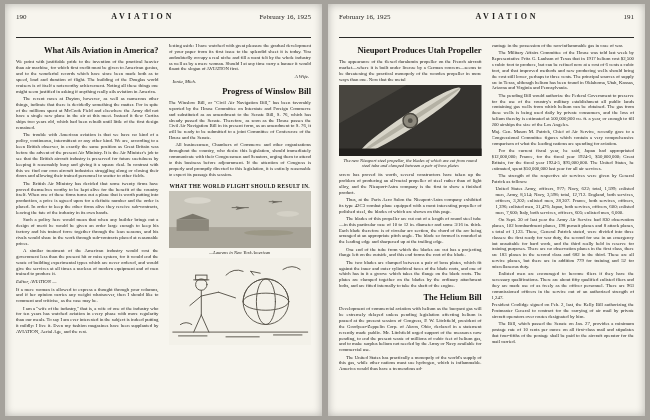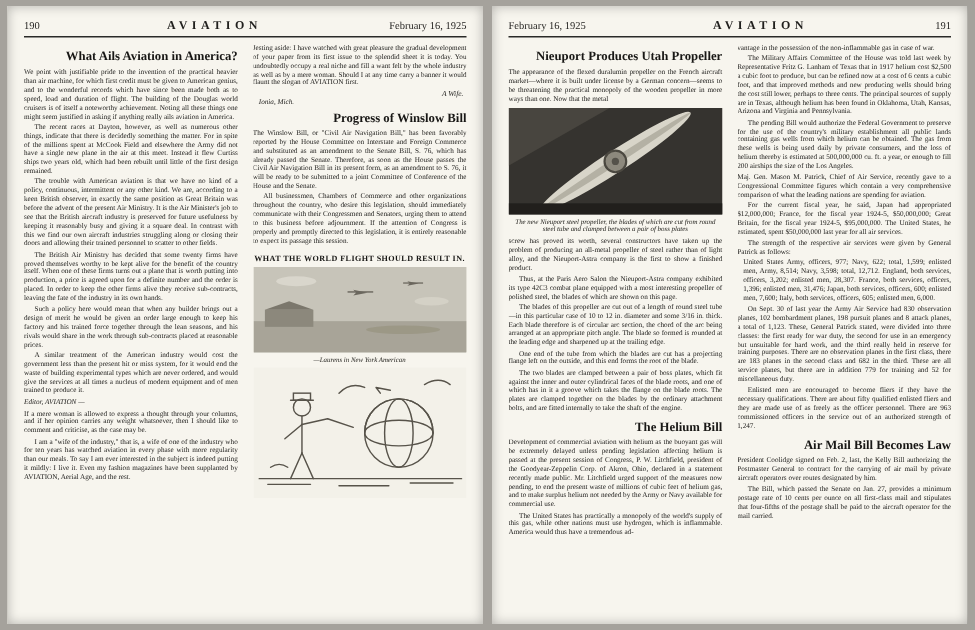--- a/index.html
+++ b/index.html
@@ -17,21 +17,21 @@
   .page {
     flex:1; background:#f7f5ee;
     box-shadow: inset 0 0 8px rgba(0,0,0,.28);
     padding:8px 11px; box-sizing:border-box;
     overflow:hidden;
   }
   .pg-head {
     display:flex; justify-content:space-between; align-items:baseline;
     font-size:7px; color:#201f1d;
     border-bottom:1px solid #2a2a28;
-    padding-bottom:3px; margin-bottom:5px;
+    padding-bottom:16px; margin-bottom:5px;
   }
   .pg-title { letter-spacing:3px; font-size:8px; font-weight:bold; }
   .cols { display:flex; gap:10px; height:374px; overflow:hidden; }
   .col { width:50%; overflow:hidden; color:#1c1b19; }
   .art-title {
     font-size:8.5px; line-height:1.1; text-align:right;
     margin:3px 0 4px; font-weight:bold; color:#181715;
   }
   .para {
     font-size:4.8px; line-height:1.22; text-align:justify;
@@ -200,21 +200,20 @@
 
         <div style="max-height:208px; overflow:hidden;">
           <p class="para noind">Maj. Gen. Mason M. Patrick, Chief of Air Service, recently gave to a Congressional Committee figures which contain a very comprehensive comparison of what the leading nations are spending for aviation.</p>
           <p class="para">For the current fiscal year, he said, Japan had appropriated $12,000,000; France, for the fiscal year 1924-5, $50,000,000; Great Britain, for the fiscal year 1924-5, $95,000,000. The United States, he estimated, spent $50,000,000 last year for all air services.</p>
           <p class="para">The strength of the respective air services were given by General Patrick as follows:</p>
           <p class="para stats">United States Army, officers, 977; Navy, 622; total, 1,599; enlisted men, Army, 8,514; Navy, 3,598; total, 12,712. England, both services, officers, 3,202; enlisted men, 28,307. France, both services, officers, 1,396; enlisted men, 31,476; Japan, both services, officers, 600; enlisted men, 7,600; Italy, both services, officers, 605; enlisted men, 6,000.</p>
           <p class="para">On Sept. 30 of last year the Army Air Service had 830 observation planes, 102 bombardment planes, 198 pursuit planes and 8 attack planes, a total of 1,123. These, General Patrick stated, were divided into three classes: the first ready for war duty, the second for use in an emergency but unsuitable for hard work, and the third really held in reserve for training purposes. There are no observation planes in the first class, there are 183 planes in the second class and 682 in the third. These are all service planes, but there are in addition 779 for training and 52 for miscellaneous duty.</p>
           <p class="para">Enlisted men are encouraged to become fliers if they have the necessary qualifications. There are about fifty qualified enlisted fliers and they are made use of as freely as the officer personnel. There are 963 commissioned officers in the service out of an authorized strength of 1,247.</p>
         </div>
 
-        <h2 class="art-title">Air Mail Bill Becomes Law</h2>
         <div>
           <p class="para noind">President Coolidge signed on Feb. 2, last, the Kelly Bill authorizing the Postmaster General to contract for the carrying of air mail by private aircraft operators over routes designated by him.</p>
           <p class="para">The Bill, which passed the Senate on Jan. 27, provides a minimum postage rate of 10 cents per ounce on all first-class mail and stipulates that four-fifths of the postage shall be paid to the aircraft operator for the mail carried.</p>
         </div>
       </div>
 
     </div>
   </section>
 
 </div>

